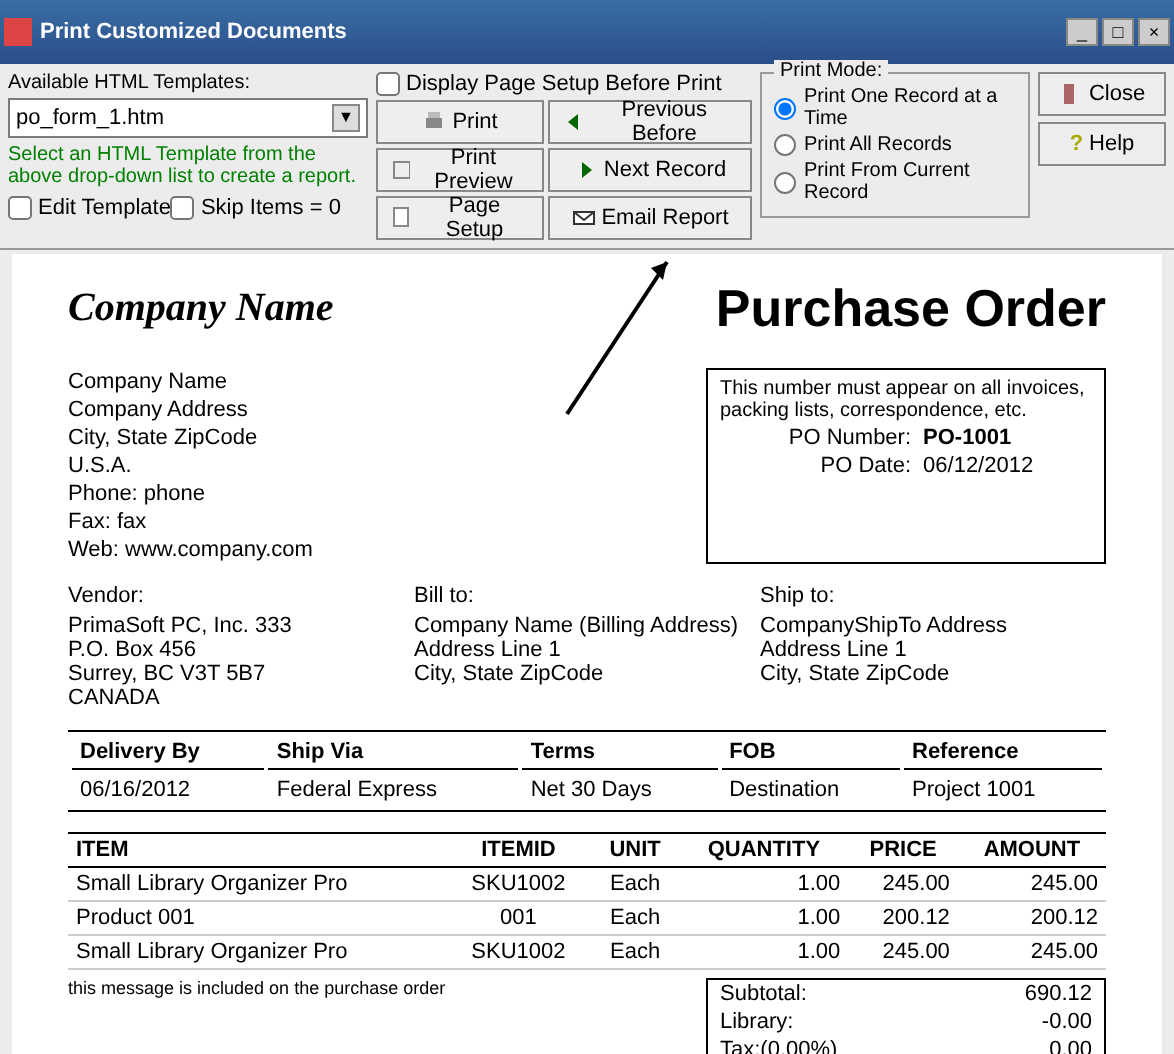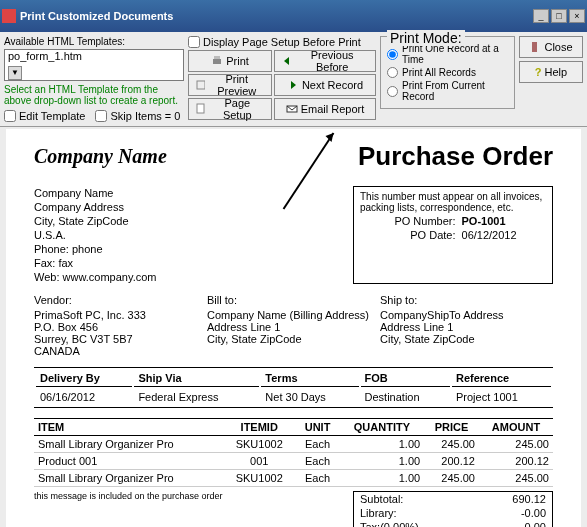--- a/index.html
+++ b/index.html
@@ -4,33 +4,33 @@
 <style>
 * { box-sizing: border-box; margin: 0; padding: 0; }
 body { font-family: Tahoma, Arial, sans-serif; font-size: 11px; background: #ececec; width: 587px; height: 527px; overflow: hidden; }
 .titlebar { background: linear-gradient(#3a6ea5,#2a4e8a); color: #fff; height: 32px; display: flex; align-items: center; padding: 0 2px; }
 .titlebar .icon { width: 14px; height: 14px; background: #d44; margin-right: 4px; }
 .titlebar .title { flex: 1; font-weight: bold; font-size: 11px; }
 .winbtn { width: 16px; height: 14px; background: #ccc; border: 1px solid #888; margin-left: 2px; font-size: 9px; text-align: center; line-height: 12px; color: #000; }
 .toolbar { background: #ececec; border-bottom: 1px solid #999; padding: 4px; display: flex; gap: 4px; }
 .col1 { width: 185px; }
 .label { font-size: 10px; color: #000; }
-.dropdown { width: 180px; height: 32px; border: 1px solid #7a7a7a; background: #fff; display: flex; padding: 0 3px; margin-top: 2px; flex-direction: column; }
+.dropdown { width: 180px; height: 20px; border: 1px solid #7a7a7a; background: #fff; display: flex; align-items: center; padding: 0 3px; margin-top: 2px; }
 .dropdown .dd-text { flex:1; }
 .dropdown .dd-arrow { width: 14px; height: 14px; background: #ddd; border: 1px solid #888; text-align: center; font-size: 8px; line-height: 12px; }
 .green { color: #008000; font-size: 10px; margin-top: 3px; }
 .chk { display: flex; align-items: center; gap: 3px; margin-top: 4px; }
 .chk input { width: 12px; height: 12px; }
 .col2 { display: flex; flex-direction: column; gap: 2px; }
 .row2 { display: flex; gap: 2px; }
 .btn { height: 22px; border: 1px solid #888; background: #eee; display: inline-flex; align-items: center; justify-content: center; gap: 3px; font-size: 11px; padding: 0 6px; cursor: pointer; }
 .btn.w1 { width: 84px; }
 .btn.w2 { width: 102px; }
 .fieldset { border: 1px solid #999; padding: 4px 6px 4px 6px; position: relative; }
-.fieldset .legend { position: absolute; top: -7px; left: 6px; background: #ececec; padding: 0 3px; font-size: 14px; }
+.fieldset .legend { position: absolute; top: -7px; left: 6px; background: #ececec; padding: 0 3px; font-size: 10px; }
 .radio { display: flex; align-items: center; gap: 4px; font-size: 10px; margin: 2px 0; }
 .radio input { width: 11px; height: 11px; }
 .col3 { width: 162px; }
 .col4 { display: flex; flex-direction: column; gap: 3px; }
 .btn.w3 { width: 64px; }
 .preview { background: #fff; margin: 2px 6px; height: 405px; overflow: hidden; position: relative; padding: 8px 28px; }
 .arrow-layer { position: absolute; left: 0; top: 0; width: 100%; height: 100%; pointer-events: none; }
 .hdr { display: flex; justify-content: space-between; align-items: center; margin-top: 4px; }
 .cname { font-style: italic; font-weight: bold; font-family: "Times New Roman", serif; font-size: 20px; }
 .po-title { font-weight: bold; font-size: 26px; font-family: Arial; }
@@ -70,21 +70,21 @@
 </div>
 
 <div class="toolbar">
   <div class="col1">
     <div class="label">Available HTML Templates:</div>
     <div class="dropdown">
       <span class="dd-text">po_form_1.htm</span>
       <span class="dd-arrow">▼</span>
     </div>
     <div class="green">Select an HTML Template from the above drop-down list to create a report.</div>
-    <div style="display:flex;gap:10px;">
+    <div style="display:flex;">
       <label class="chk">
           <input type="checkbox" style="">
           <span>Edit Template</span>
         </label>
       <label class="chk">
           <input type="checkbox" style="">
           <span>Skip Items = 0</span>
         </label>
     </div>
   </div>

